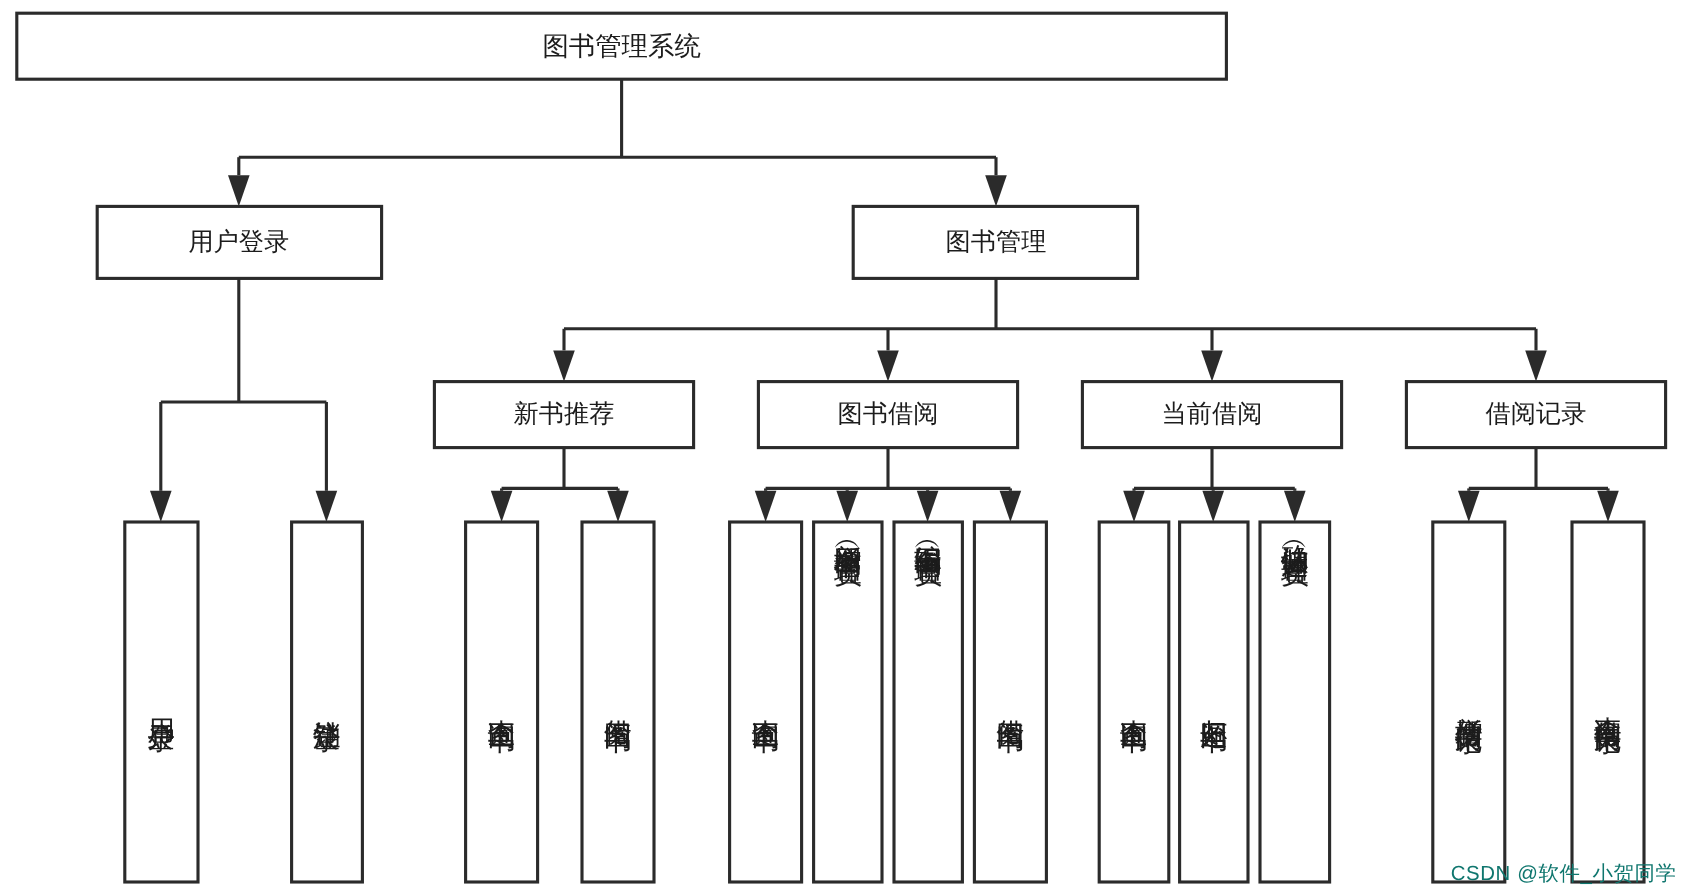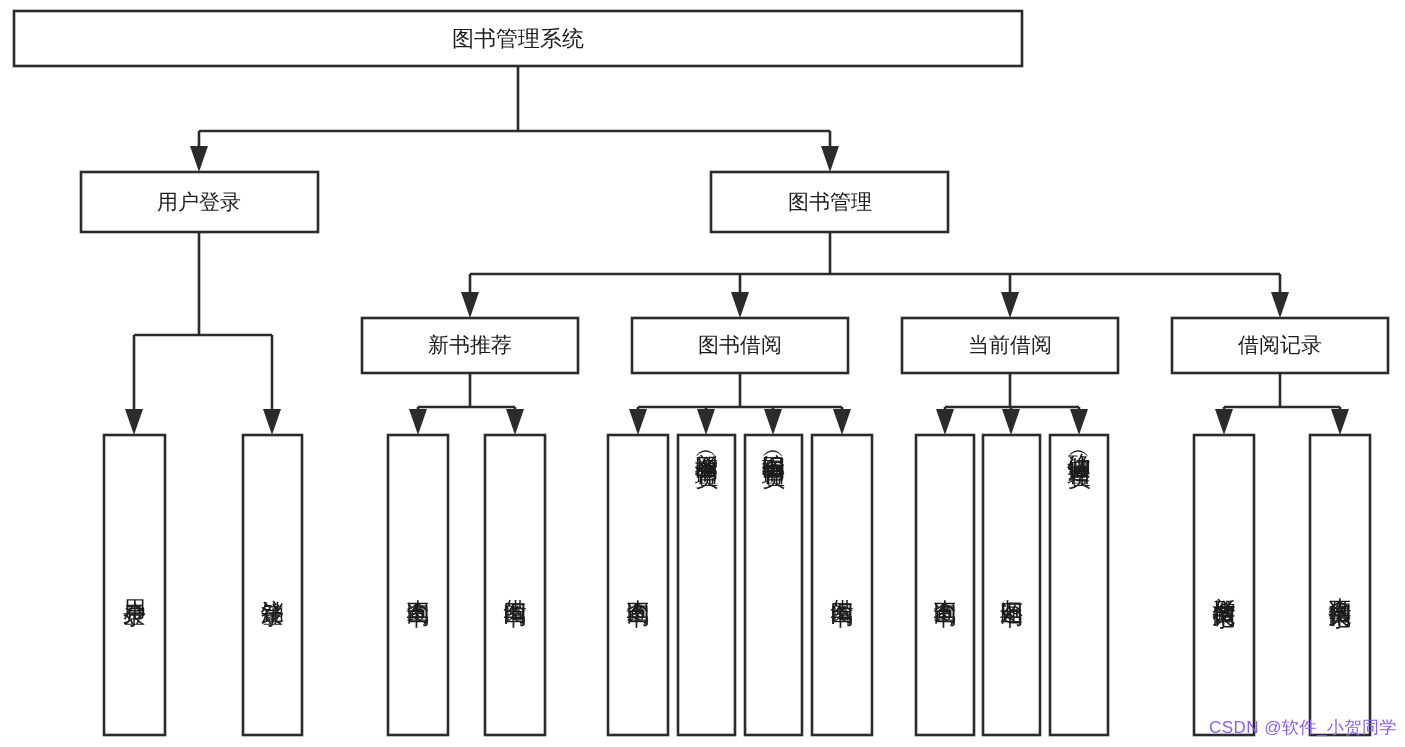--- a/index.html
+++ b/index.html
@@ -70,21 +70,21 @@
     color: #1c1c1c;
     text-align: center;
     white-space: nowrap;
   }
   .watermark {
     position: absolute;
     right: 8px;
     bottom: 8px;
     font-family: "Liberation Sans", "DejaVu Sans", sans-serif;
     font-size: 17px;
-    color: #8b5cf6;
+    color: #0f766e;
     letter-spacing: 0.5px;
     white-space: nowrap;
     text-align: right;
   }
 </style>
 </head>
 <body>
 
 <div id="diagram-root">
 

